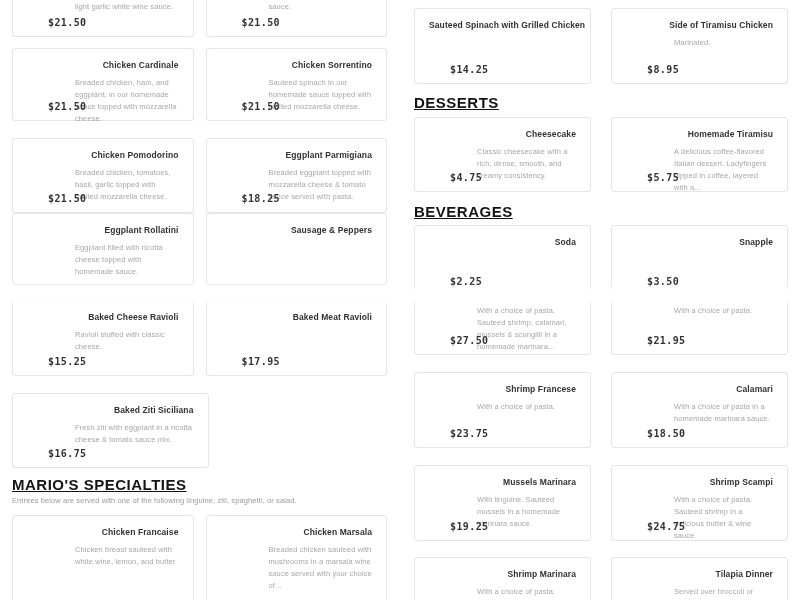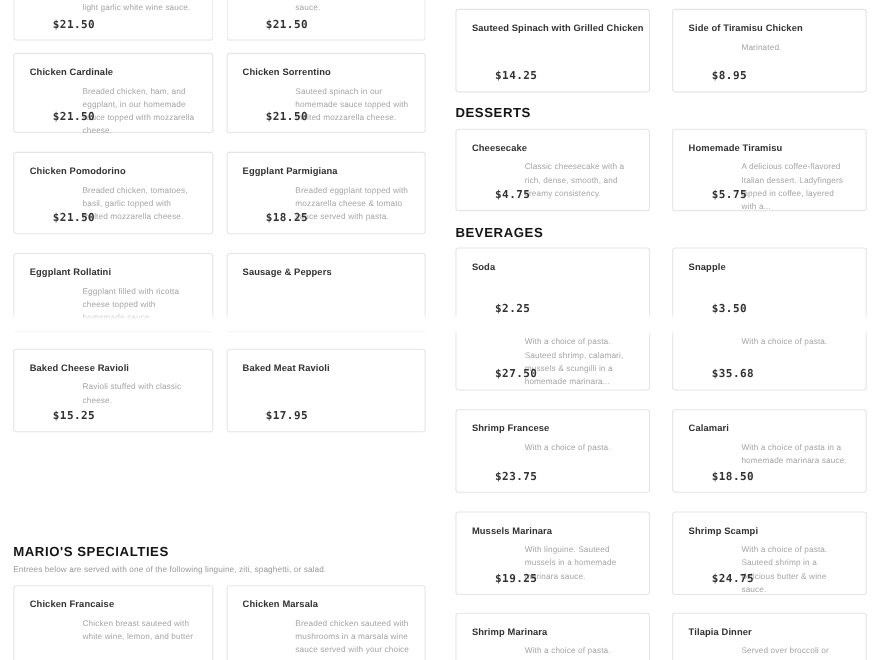--- a/index.html
+++ b/index.html
@@ -35,20 +35,21 @@
   .card.no-title { padding-top: 6px; }
 
   .t {
     font-size: 8.5px;
     font-weight: bold;
     color: #323232;
     letter-spacing: 0.1px;
     white-space: nowrap;
     line-height: 11px;
     margin-bottom: 6px;
+    text-align: right;
   }
   .d {
     font-size: 7.5px;
     line-height: 12px;
     color: #a7a7a7;
     letter-spacing: 0.1px;
     padding-left: 48px;
   }
   .p {
     position: absolute;
@@ -56,26 +57,27 @@
     bottom: 8px;
     font-family: "DejaVu Sans Mono", monospace;
     font-size: 10px;
     font-weight: bold;
     color: #323232;
     letter-spacing: 0.4px;
     white-space: nowrap;
     margin-left: 15px;
   }
   .h {
-    font-size: 12px;
+    font-size: 15px;
     font-weight: bold;
     color: #141414;
     letter-spacing: 0.5px;
     line-height: 13px;
     height: 13px;
+    text-decoration: underline;
   }
   .note { font-size: 7.5px; line-height: 12px; color: #9a9a9a; letter-spacing: 0.1px; }
   .spacer { border: none; background: transparent; }
 
   .fade-band {
     position: absolute;
     left: 0; top: 284px;
     width: 800px; height: 22px;
     background: linear-gradient(to bottom,
       rgba(255,255,255,0) 0%,
@@ -121,21 +123,21 @@
       <div class="d">Breaded chicken, tomatoes, basil, garlic topped with melted mozzarella cheese.</div>
       <div class="p">$21.50</div>
     </div>
     <div class="card">
       <div class="t">Eggplant Parmigiana</div>
       <div class="d">Breaded eggplant topped with mozzarella cheese &amp; tomato sauce served with pasta.</div>
       <div class="p">$18.25</div>
     </div>
   </div>
 
-  <div class="row" style="height:72px;margin-top:17px">
+  <div class="row" style="height:72px;">
     <div class="card">
       <div class="t">Eggplant Rollatini</div>
       <div class="d">Eggplant filled with ricotta cheese topped with homemade sauce.</div>
       <div class="p"></div>
     </div>
     <div class="card">
       <div class="t">Sausage &amp; Peppers</div>
       <div class="d"></div>
       <div class="p"></div>
     </div>
@@ -148,20 +150,25 @@
       <div class="p">$15.25</div>
     </div>
     <div class="card">
       <div class="t">Baked Meat Ravioli</div>
       <div class="d"></div>
       <div class="p">$17.95</div>
     </div>
   </div>
 
   <div class="row" style="height:75px;margin-top:17px">
+    <div class="card">
+      <div class="t">Baked Ziti Siciliana</div>
+      <div class="d">Fresh ziti with eggplant in a ricotta cheese &amp; tomato sauce mix.</div>
+      <div class="p">$16.75</div>
+    </div>
     <div class="spacer"></div>
   </div>
 
   <div class="h" style="margin-top:10px">MARIO'S SPECIALTIES</div>
   <div class="note" style="margin-top:4px">Entrees below are served with one of the following linguine, ziti, spaghetti, or salad.</div>
 
   <div class="row" style="height:92px;margin-top:8px">
     <div class="card">
       <div class="t">Chicken Francaise</div>
       <div class="d">Chicken breast sauteed with white wine, lemon, and butter</div>
@@ -221,21 +228,21 @@
     </div>
   </div>
 
   <div class="row" style="height:57px;margin-top:2px">
     <div class="card no-title">
       <div class="d">With a choice of pasta. Sauteed shrimp, calamari, mussels &amp; scungilli in a homemade marinara...</div>
       <div class="p">$27.50</div>
     </div>
     <div class="card no-title">
       <div class="d">With a choice of pasta.</div>
-      <div class="p">$35.68</div>
+      <div class="p">$21.95</div>
     </div>
   </div>
 
   <div class="row" style="height:76px;margin-top:17px">
     <div class="card">
       <div class="t">Shrimp Francese</div>
       <div class="d">With a choice of pasta.</div>
       <div class="p">$23.75</div>
     </div>
     <div class="card">

